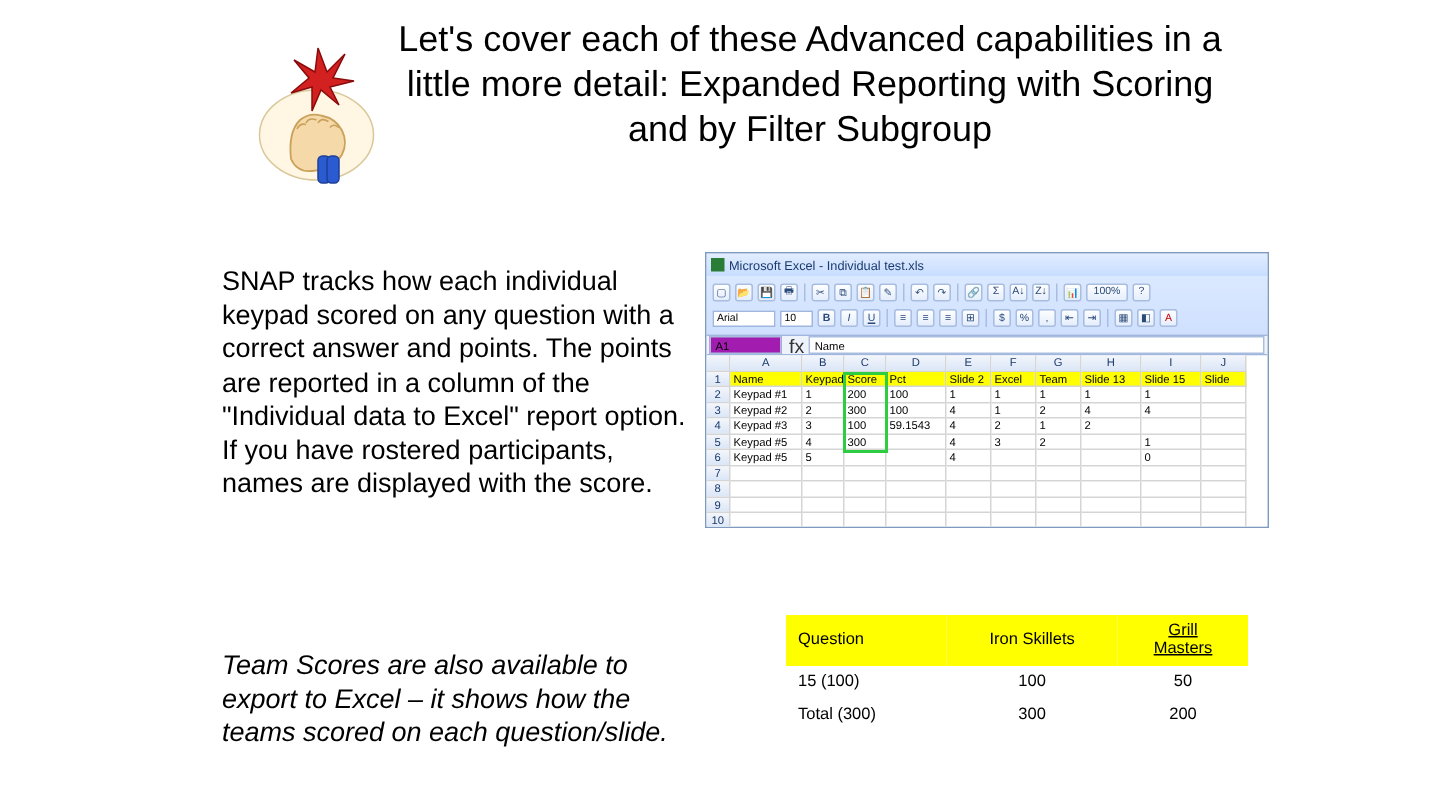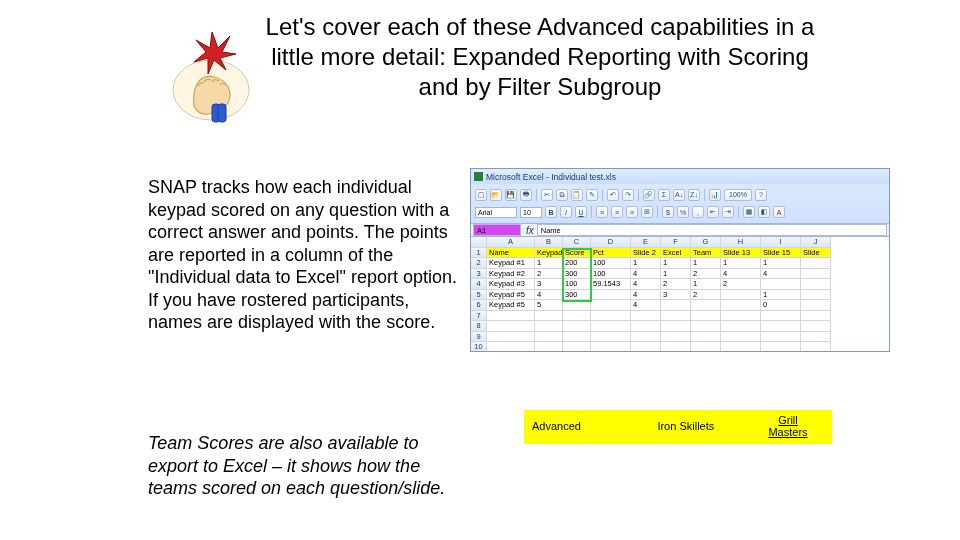--- a/index.html
+++ b/index.html
@@ -31,21 +31,21 @@
     left: 148px;
     width: 310px;
     font-size: 18px;
     line-height: 1.25;
   }
   .para1 { top: 176px; }
   .para2 { top: 432px; font-style: italic; }
   .excel {
     position: absolute;
     top: 168px; left: 470px;
-    width: 420px; height: 184px;
+    width: 376px; height: 184px;
     border: 1px solid #7e9abf;
     background: #eef3fb;
     font-size: 8px;
     overflow: hidden;
   }
   .excel-titlebar {
     height: 15px;
     background: linear-gradient(#e2edff,#c7ddff);
     display: flex; align-items: center;
     padding: 0 3px;
@@ -78,23 +78,23 @@
     font-size:7px; padding:0 2px; display:flex; align-items:center;
   }
   .tb-size {
     width:22px; height:11px; background:#fff; border:1px solid #9fb6df;
     font-size:7px; padding:0 2px; display:flex; align-items:center;
   }
   .excel-formula {
     height:13px; display:flex; border-bottom:1px solid #9fb6df;
     background:#eef3fb;
   }
-  .nbox { width:48px; height:12px; background:#d946ef; border:1px solid #a9bddf; margin:0 2px; font-size:7.5px; padding:0 3px; display:flex; align-items:center;}
+  .nbox { width:48px; height:12px; background:#a21caf; border:1px solid #a9bddf; margin:0 2px; font-size:7.5px; padding:0 3px; display:flex; align-items:center;}
   .fxbox { flex:1; height:12px; background:#fff; border:1px solid #a9bddf; margin-right:2px; font-size:7.5px; padding:0 3px; display:flex; align-items:center;}
-  .fxlabel { display:flex; align-items:center; font-style:italic; font-size:10px; color:#333; padding:0 3px;}
+  .fxlabel { display:flex; align-items:center; font-size:13px; color:#333; padding:0 3px;}
   .grid {
     background:#fff;
     font-size:7.5px;
     display:grid;
     grid-template-columns: 16px 48px 28px 28px 40px 30px 30px 30px 40px 40px 30px;
   }
   .grid div { border-right:1px solid #d5d5d5; border-bottom:1px solid #d5d5d5; padding:0 2px; height:10.5px; line-height:10.5px; overflow:hidden; white-space:nowrap;}
   .col-h { background:linear-gradient(#f3f6fb,#dbe6f7); text-align:center; color:#1a3a6e; font-weight:normal; border-bottom:1px solid #9fb6df;}
   .row-h { background:linear-gradient(#f3f6fb,#dbe6f7); text-align:center; color:#1a3a6e; border-right:1px solid #9fb6df;}
   .corner { background:linear-gradient(#f3f6fb,#dbe6f7); border-right:1px solid #9fb6df; border-bottom:1px solid #9fb6df;}
@@ -323,20 +323,30 @@
       <div></div>
       <div></div>
       <div></div>
     </div>
   <div class="score-hi"></div>
 </div>
 
 <table class="team-table">
   <thead>
     <tr>
-      <th>Advanced</th>
+      <th>Question</th>
       <th class="center">Iron Skillets</th>
       <th class="center grill"><span>Grill<br>Masters</span></th>
     </tr>
   </thead>
   <tbody id="team-body">
+      <tr>
+        <td>15 (100)</td>
+        <td class="center">100</td>
+        <td class="center">50</td>
+      </tr>
+      <tr>
+        <td>Total (300)</td>
+        <td class="center">300</td>
+        <td class="center">200</td>
+      </tr>
     </tbody>
 </table>
 
 </body></html>

